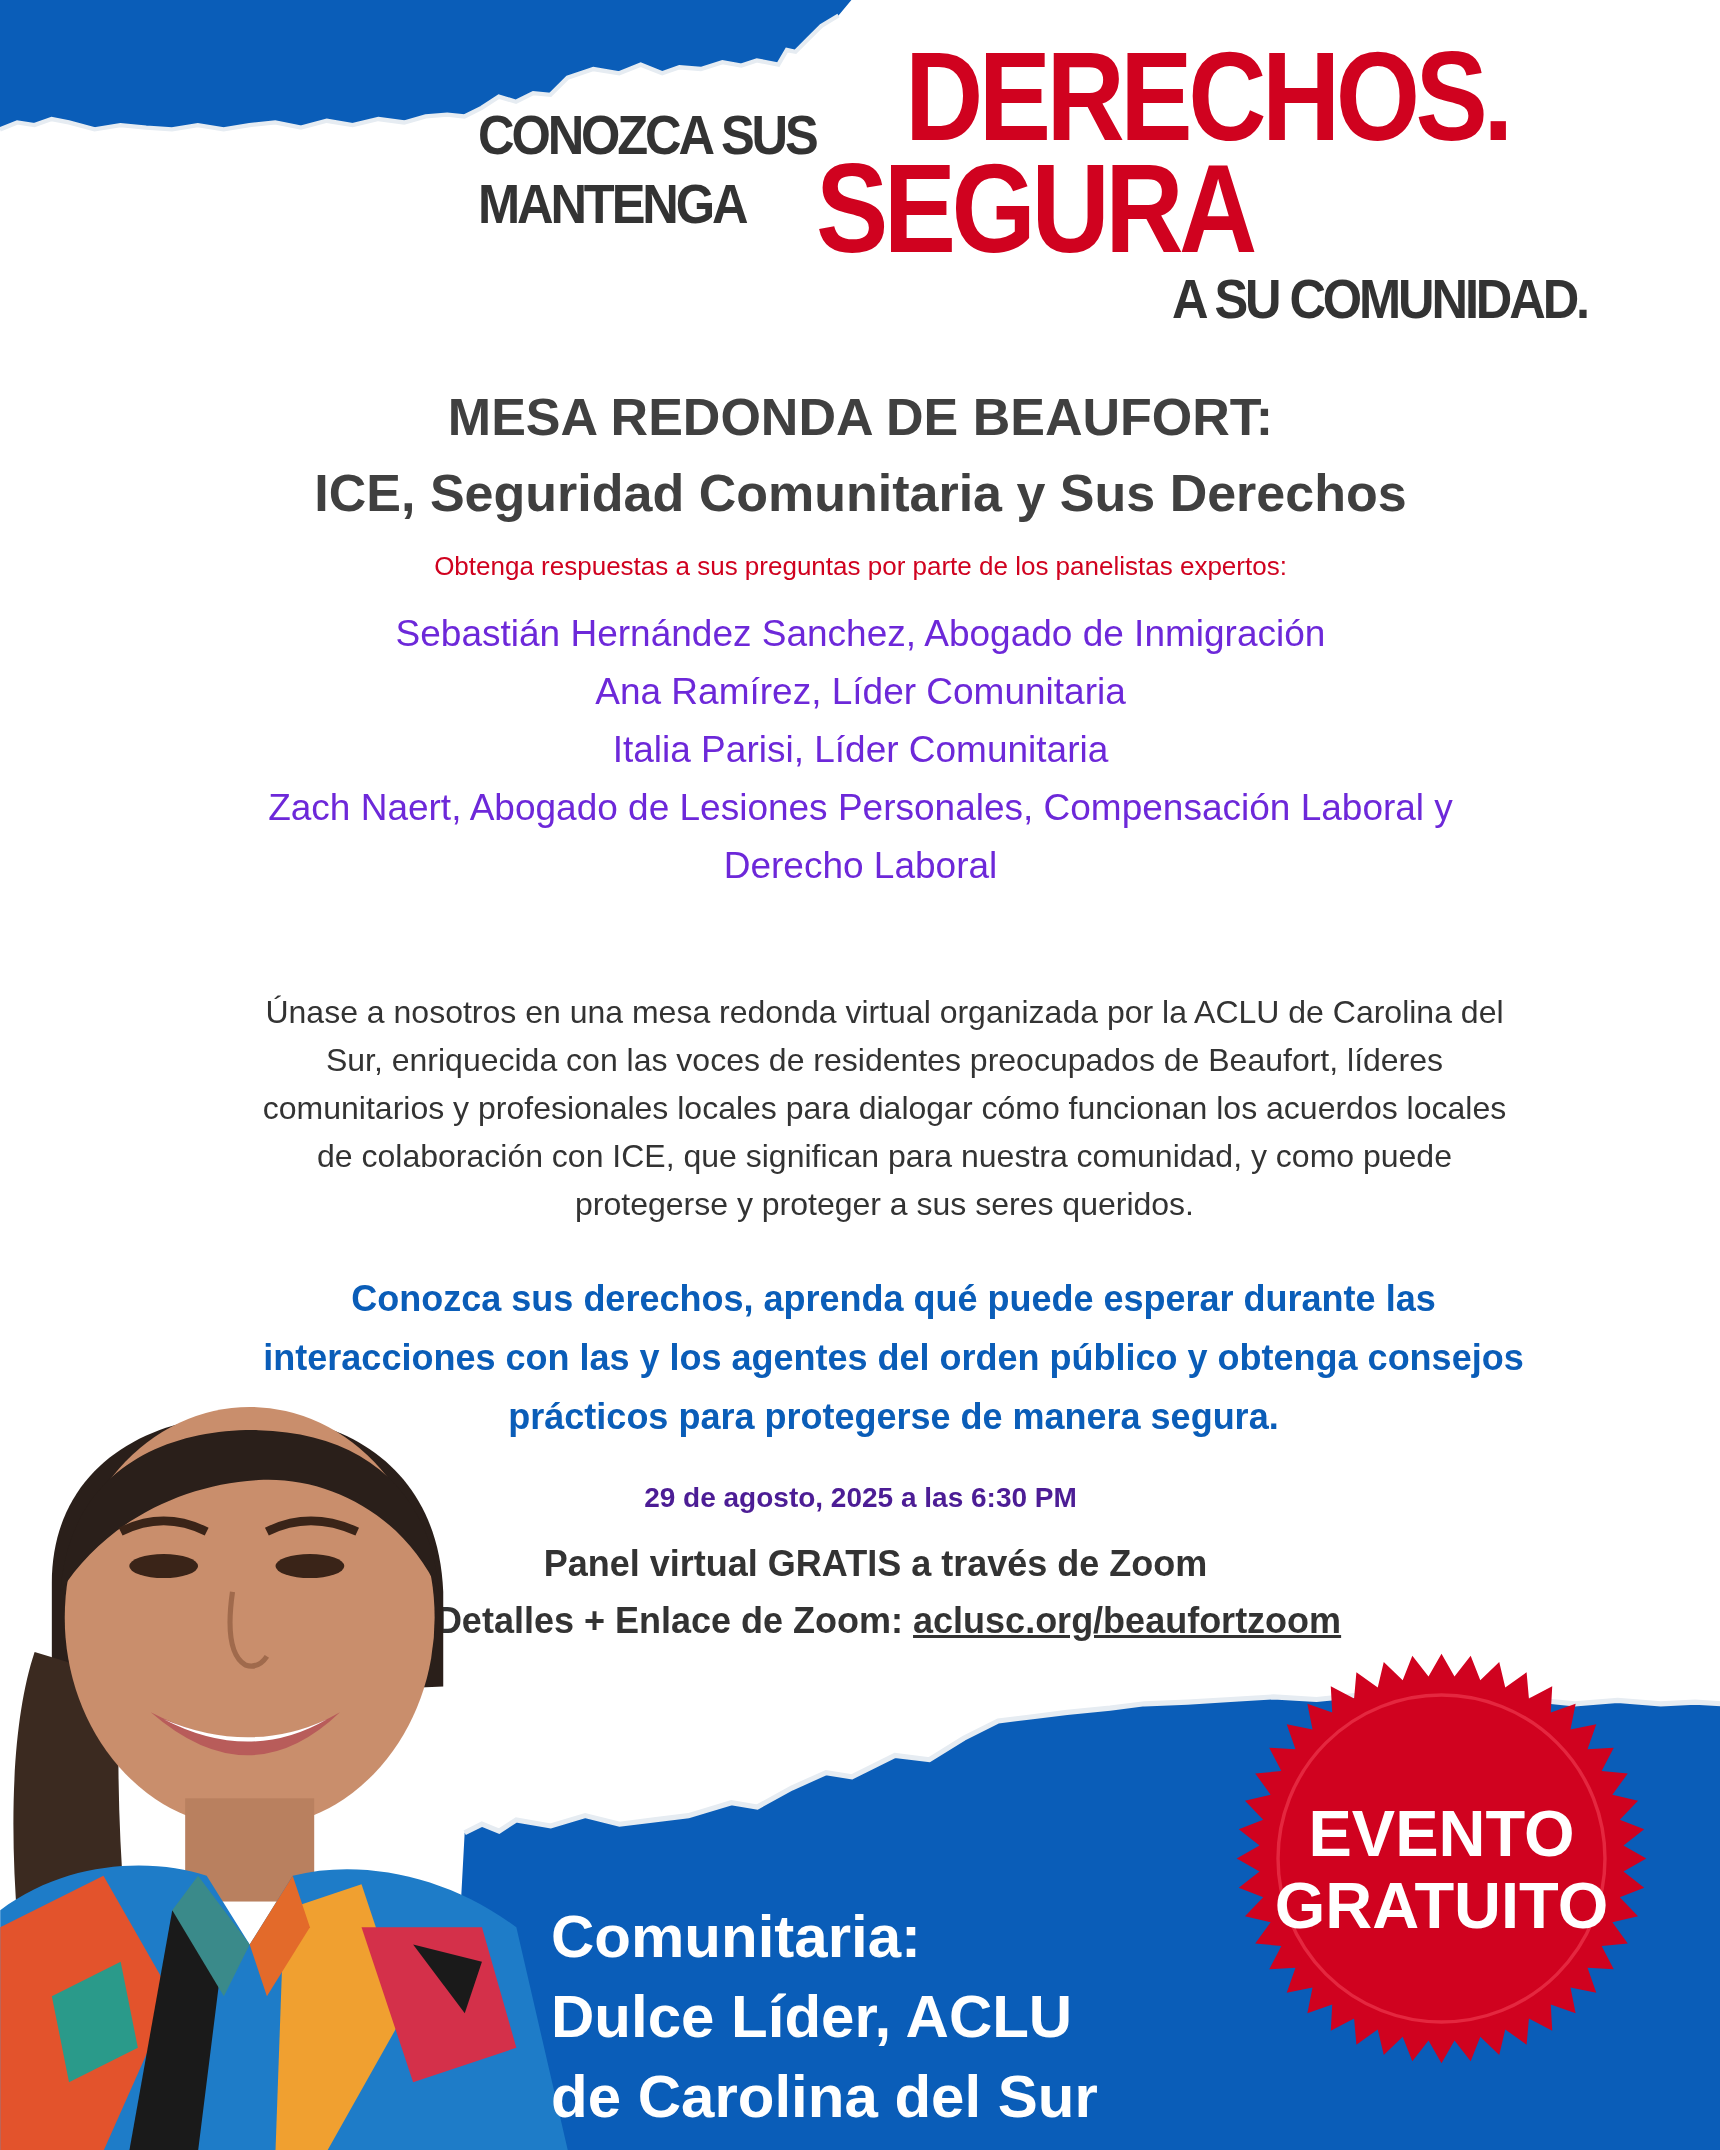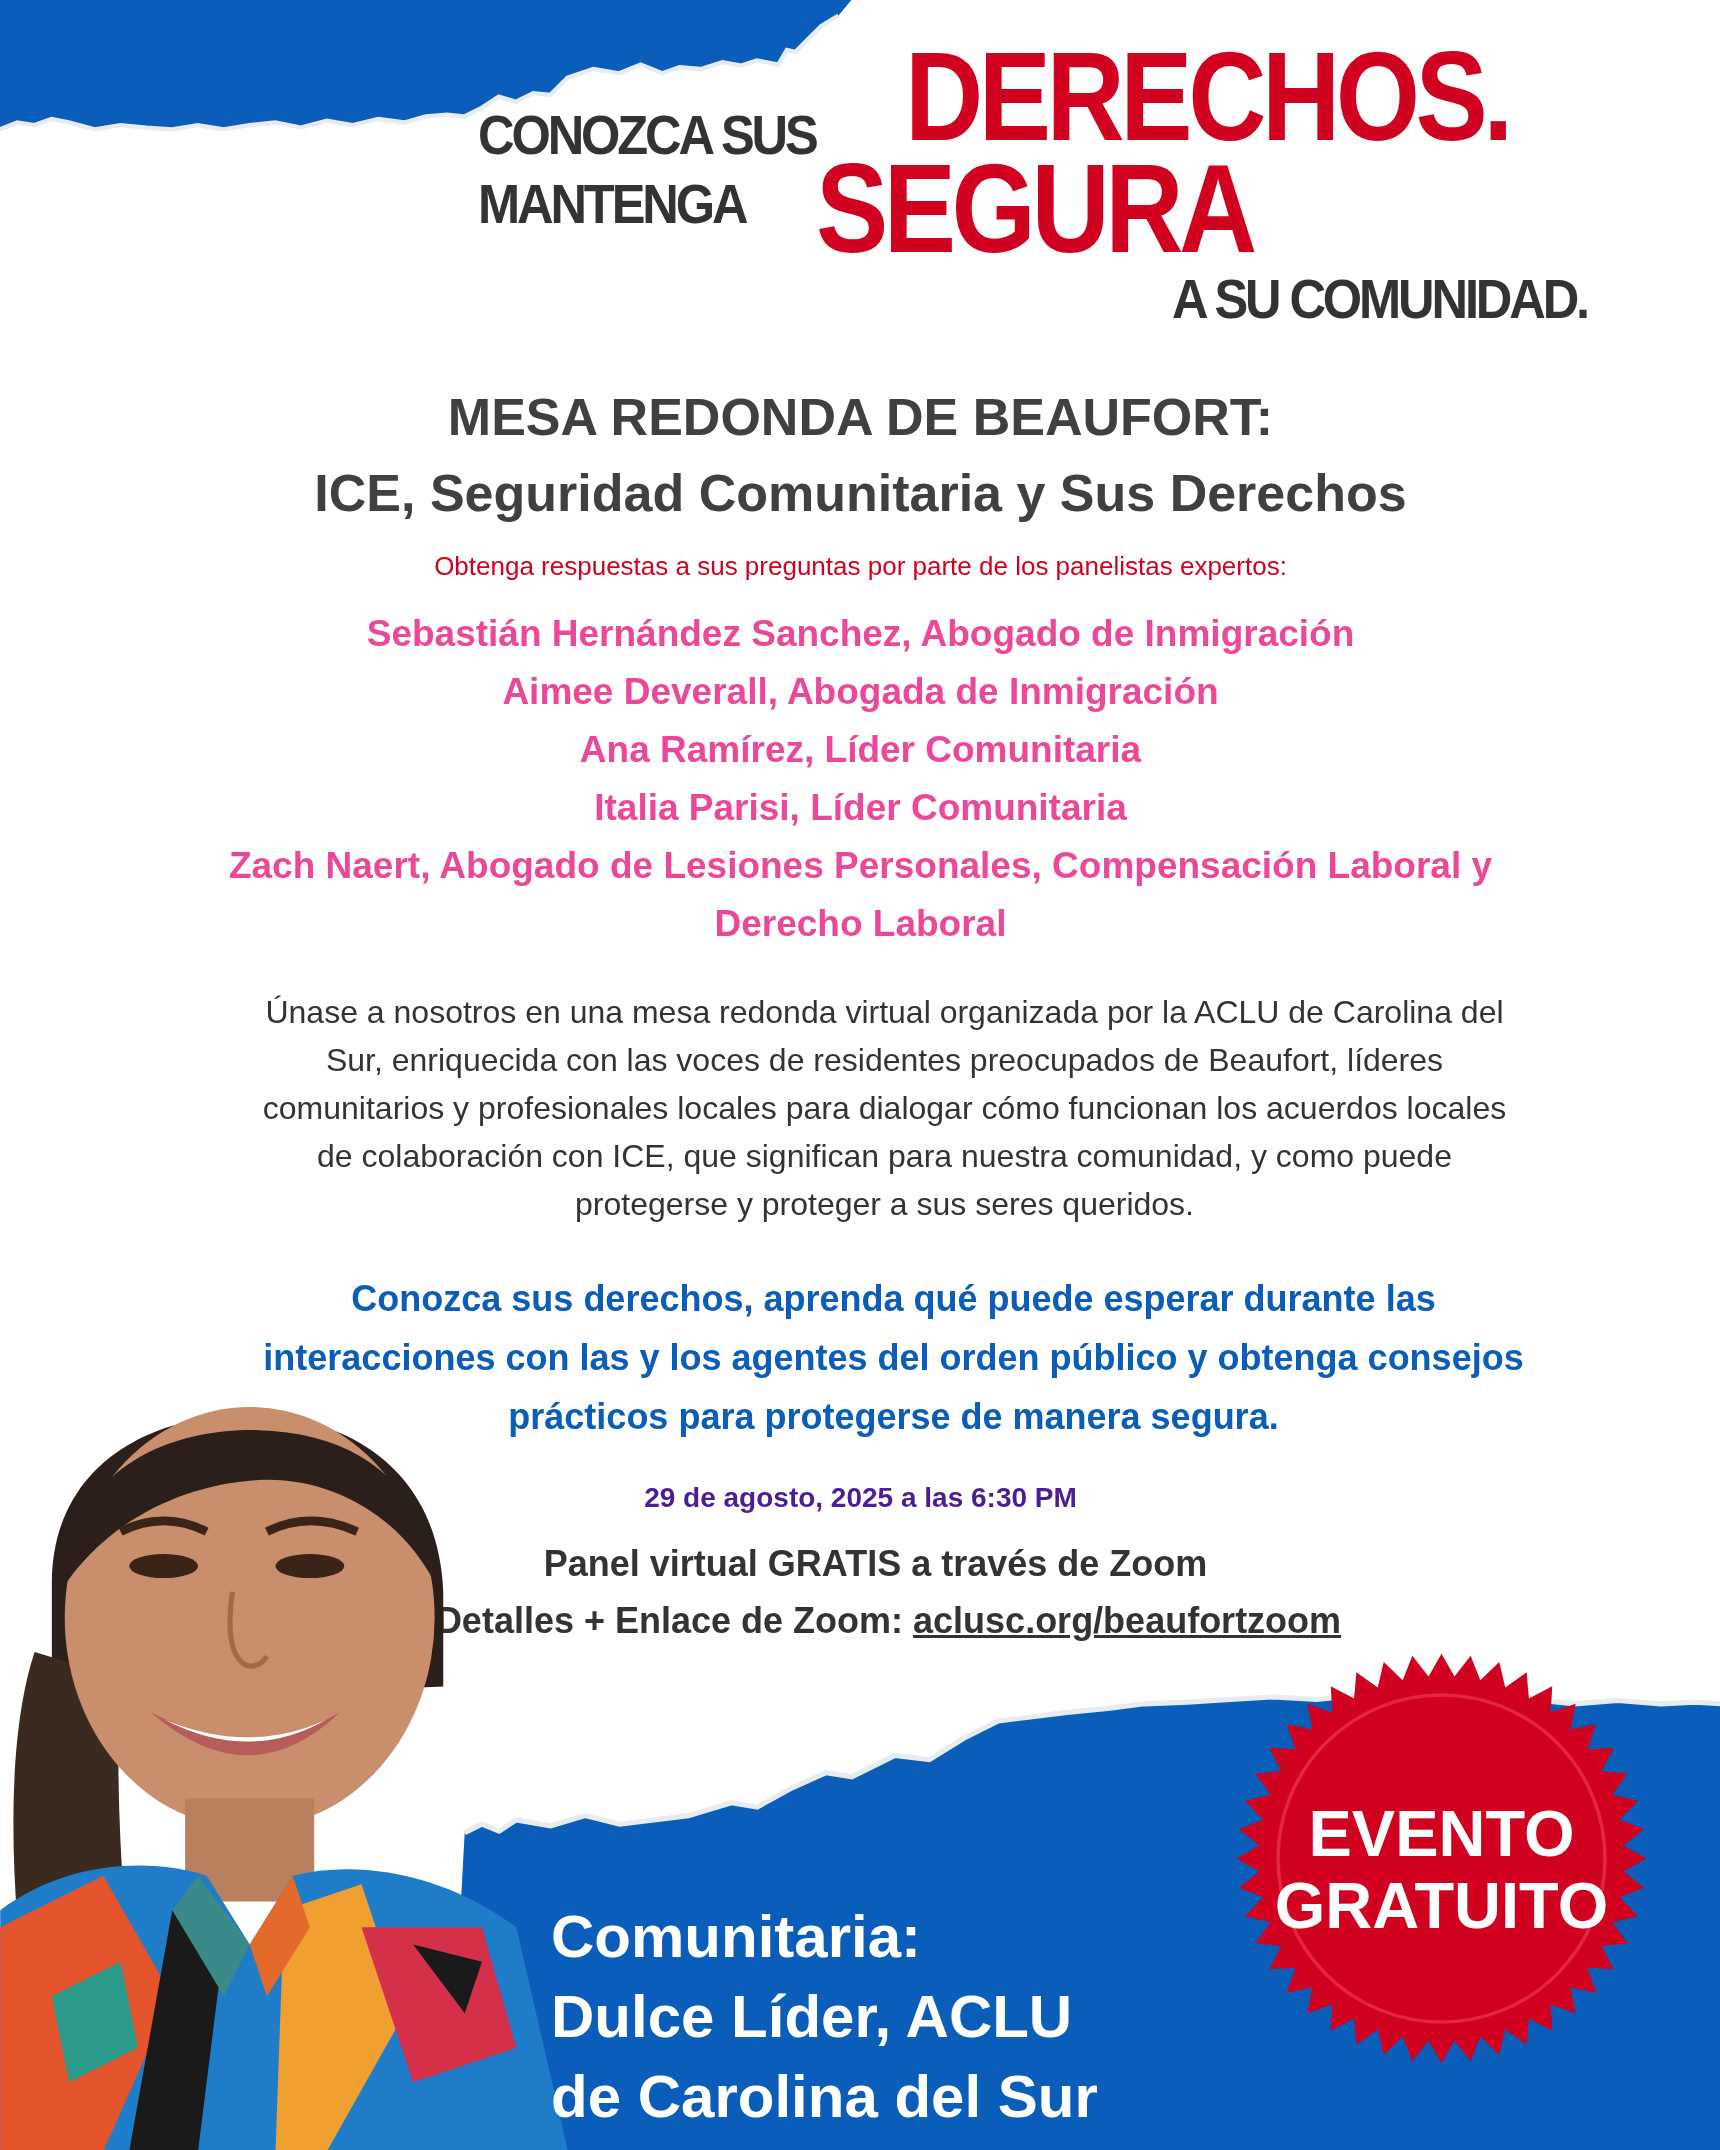--- a/index.html
+++ b/index.html
@@ -6,21 +6,21 @@
   body { width:1721px; height:2151px; position:relative; overflow:hidden; background:#ffffff; font-family:"Liberation Sans", sans-serif; }
   .abs { position:absolute; }
   .torn-top { left:0; top:0; width:860px; height:138px; }
   .torn-bottom { left:0; top:1678px; width:1721px; height:473px; }
   .headline { font-family:"Liberation Sans", sans-serif; font-weight:bold; letter-spacing:-2.6px; }
   .h-small { color:#333333; font-size:55px; letter-spacing:-3.4px; transform:scaleX(0.92); transform-origin:left top; }
   .h-big { color:#D0021F; font-size:126px; letter-spacing:-5.2px; transform:scaleX(0.86); transform-origin:left top; line-height:1; }
   .center { left:0; width:1721px; text-align:center; }
   .title { color:#404040; font-weight:bold; font-size:52px; line-height:76px; }
   .red-sub { color:#D0021F; font-weight:normal; font-size:26px; }
-  .panel { color:#ec4899; font-weight:bold; font-size:37px; line-height:58px; }
+  .panel { color:#6d28d9; font-weight:normal; font-size:37px; line-height:58px; }
   .para { color:#333333; font-size:32px; line-height:48px;padding-left:24px; }
   .blue-para { color:#0A5DB8; font-weight:bold; font-size:36px; line-height:59px; }
   .date { color:#4c1d95; font-weight:bold; font-size:28px; }
   .info { color:#333333; font-weight:bold; font-size:36px; line-height:57px; }
   .link { text-decoration:underline; text-decoration-thickness:2.6px; }
   .organizer { left:551px; top:1897px; color:#ffffff; font-weight:bold; font-size:60px; line-height:80px; }
   .badge { left:1235px; top:1652px; width:413px; height:413px; }
   .badge-text { left:1235px; top:1798px; width:413px; text-align:center; color:#ffffff; font-weight:bold; font-size:65px; line-height:72px; }
   .photo { left:0; top:1394px; width:594px; height:757px; }
 </style>
@@ -40,21 +40,20 @@
 
 <div class="abs center title" style="top:379px;">
   <div>MESA REDONDA DE BEAUFORT:</div>
   <div>ICE, Seguridad Comunitaria y Sus Derechos</div>
 </div>
 
 <div class="abs center red-sub" style="top:551px;">Obtenga respuestas a sus preguntas por parte de los panelistas expertos:</div>
 
 <div class="abs center panel" style="top:605px;">
   <div>Sebastián Hernández Sanchez, Abogado de Inmigración</div>
-  <div>Aimee Deverall, Abogada de Inmigración</div>
   <div>Ana Ramírez, Líder Comunitaria</div>
   <div>Italia Parisi, Líder Comunitaria</div>
   <div>Zach Naert, Abogado de Lesiones Personales, Compensación Laboral y</div>
   <div>Derecho Laboral</div>
 </div>
 
 <div class="abs center para" style="top:988px;">
   <div>Únase a nosotros en una mesa redonda virtual organizada por la ACLU de Carolina del</div>
   <div>Sur, enriquecida con las voces de residentes preocupados de Beaufort, líderes</div>
   <div>comunitarios y profesionales locales para dialogar cómo funcionan los acuerdos locales</div>

